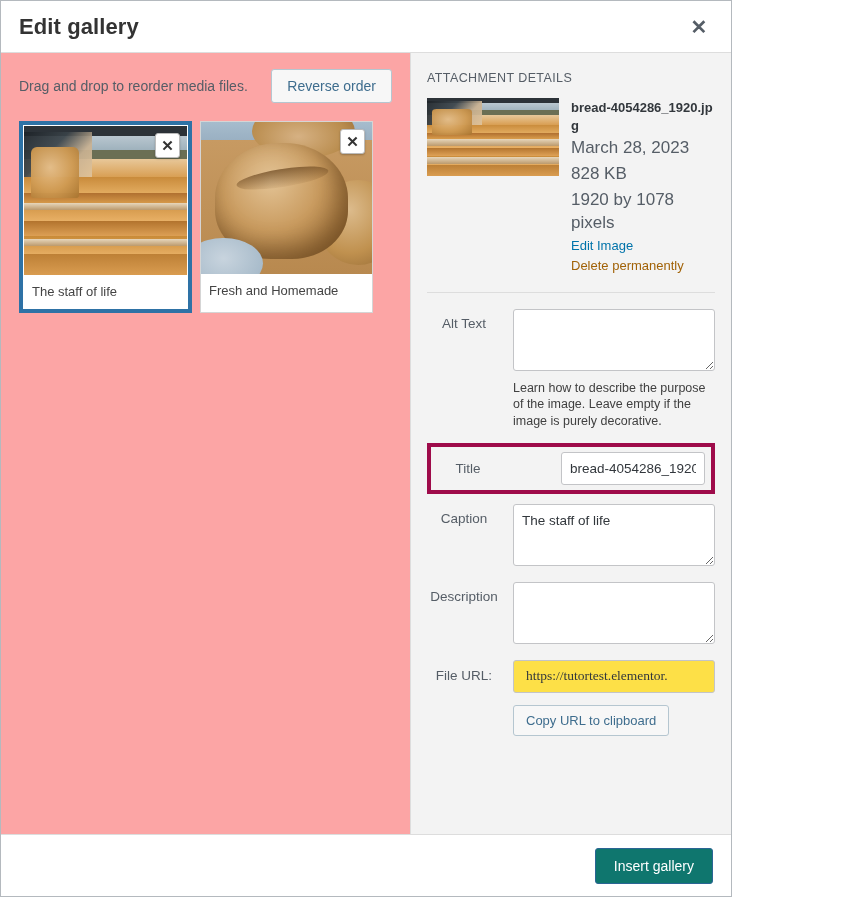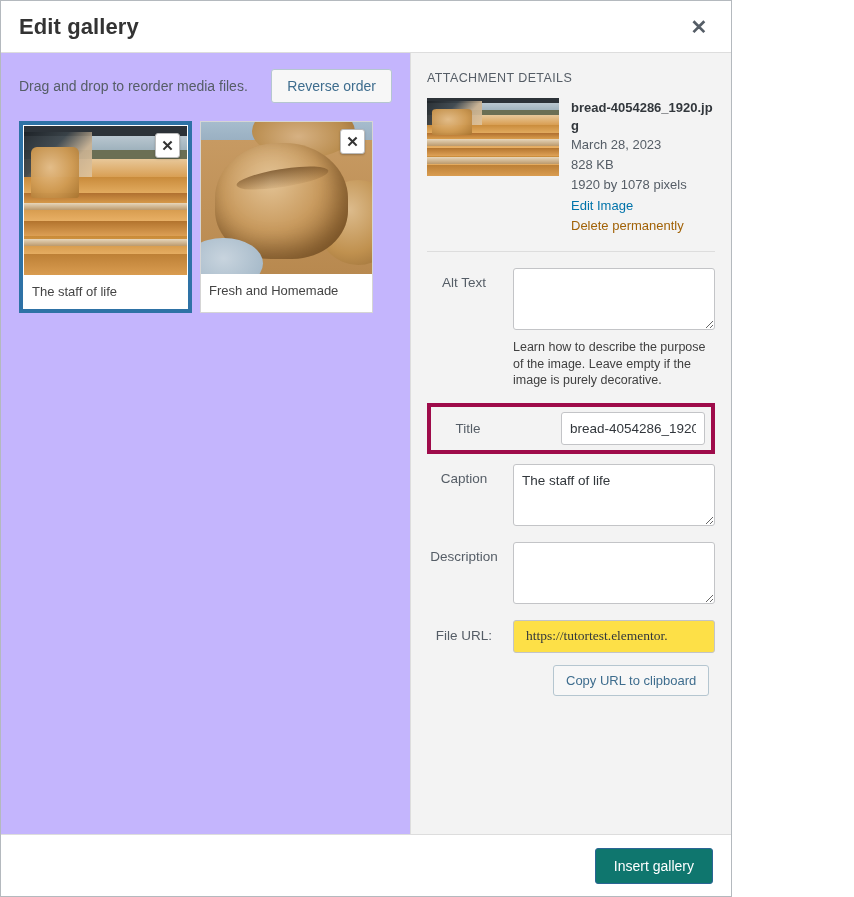--- a/index.html
+++ b/index.html
@@ -63,21 +63,21 @@
     flex: 1;
     display: flex;
     min-height: 0;
   }
 
   
   .left-col {
     flex: 1;
     display: flex;
     flex-direction: column;
-    background: #c4b5fd;
+    background: #fca5a5;
     border-right: 1px solid #ddd;
     min-width: 0;
   }
   .toolbar {
     display: flex;
     align-items: center;
     justify-content: space-between;
     padding: 16px 18px 14px 18px;
   }
   .toolbar-hint {
@@ -282,21 +282,21 @@
     padding-top: 1px;
   }
   .att-filename {
     font-size: 13px;
     font-weight: bold;
     color: #32373c;
     word-break: break-all;
     line-height: 1.35;
   }
   .att-line {
-    font-size: 13px;
+    font-size: 17px;
     color: #555d66;
     line-height: 1.4;
   }
   .att-link {
     font-size: 13px;
     color: #0073aa;
     text-decoration: none;
     cursor: pointer;
     line-height: 1.4;
   }
@@ -371,21 +371,20 @@
     border: 1px solid #c3c4c7;
     border-radius: 3px;
     padding: 7px 12px;
     height: 33px;
     white-space: nowrap;
     overflow: hidden;
   }
   .copy-row {
     display: flex;
     margin-top: 9px;
-    gap: 40px;
   }
   .copy-spacer { width: 86px; min-width: 86px; }
   .copy-btn {
     font-size: 13px;
     color: #3e6d8e;
     background: #f7f7f7;
     border: 1px solid #b5c6d0;
     border-radius: 3px;
     padding: 7px 12px;
     cursor: pointer;

